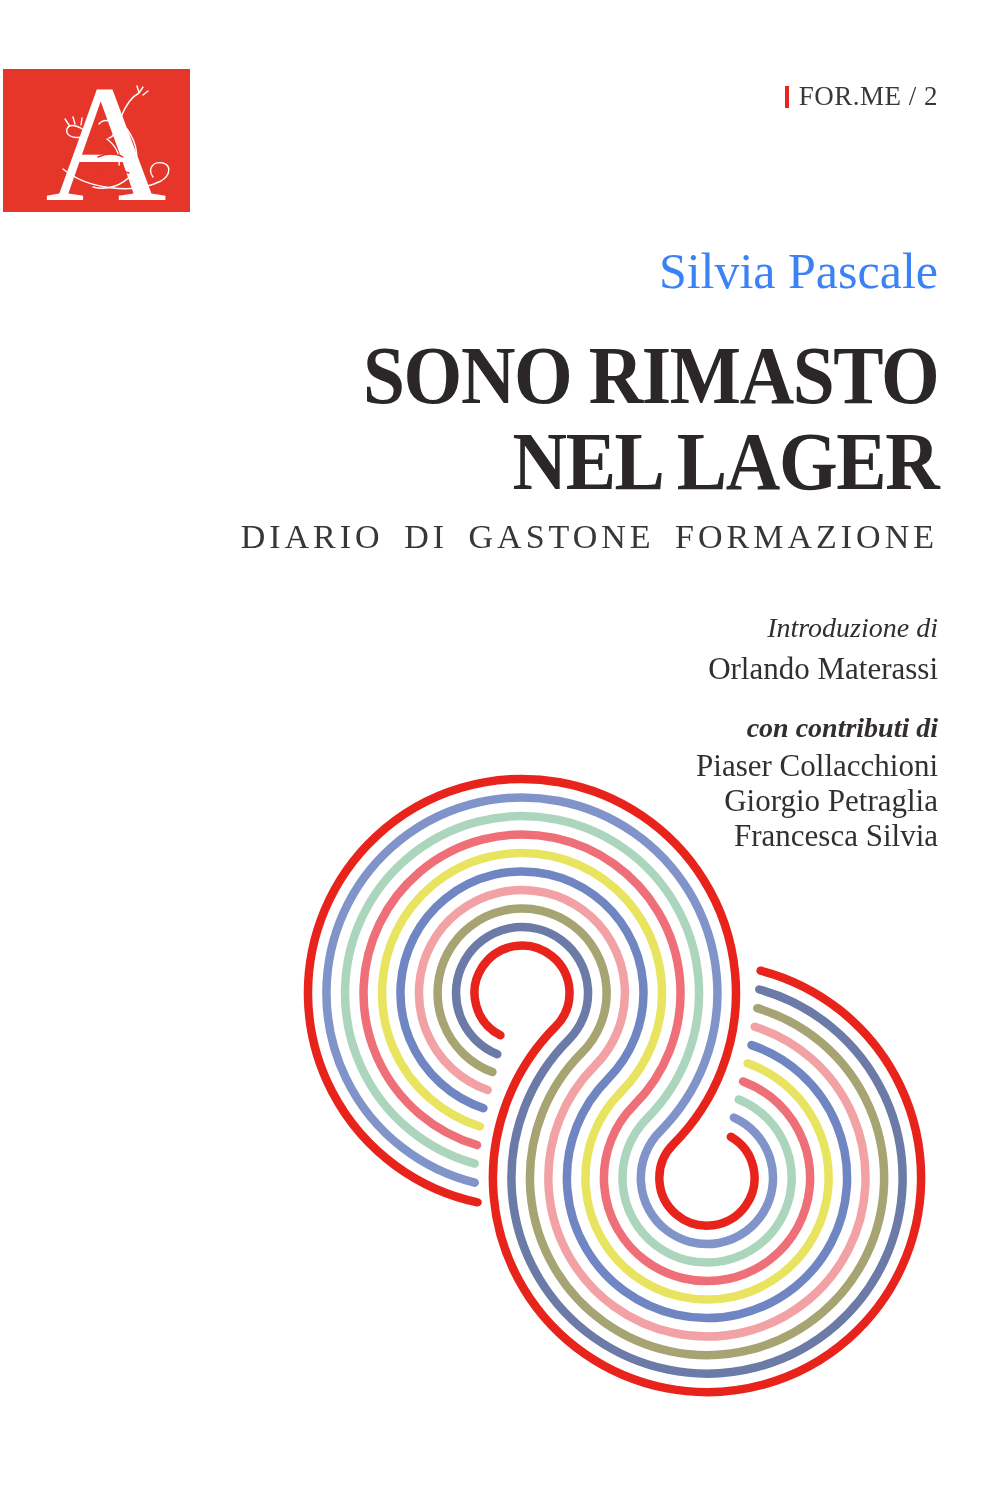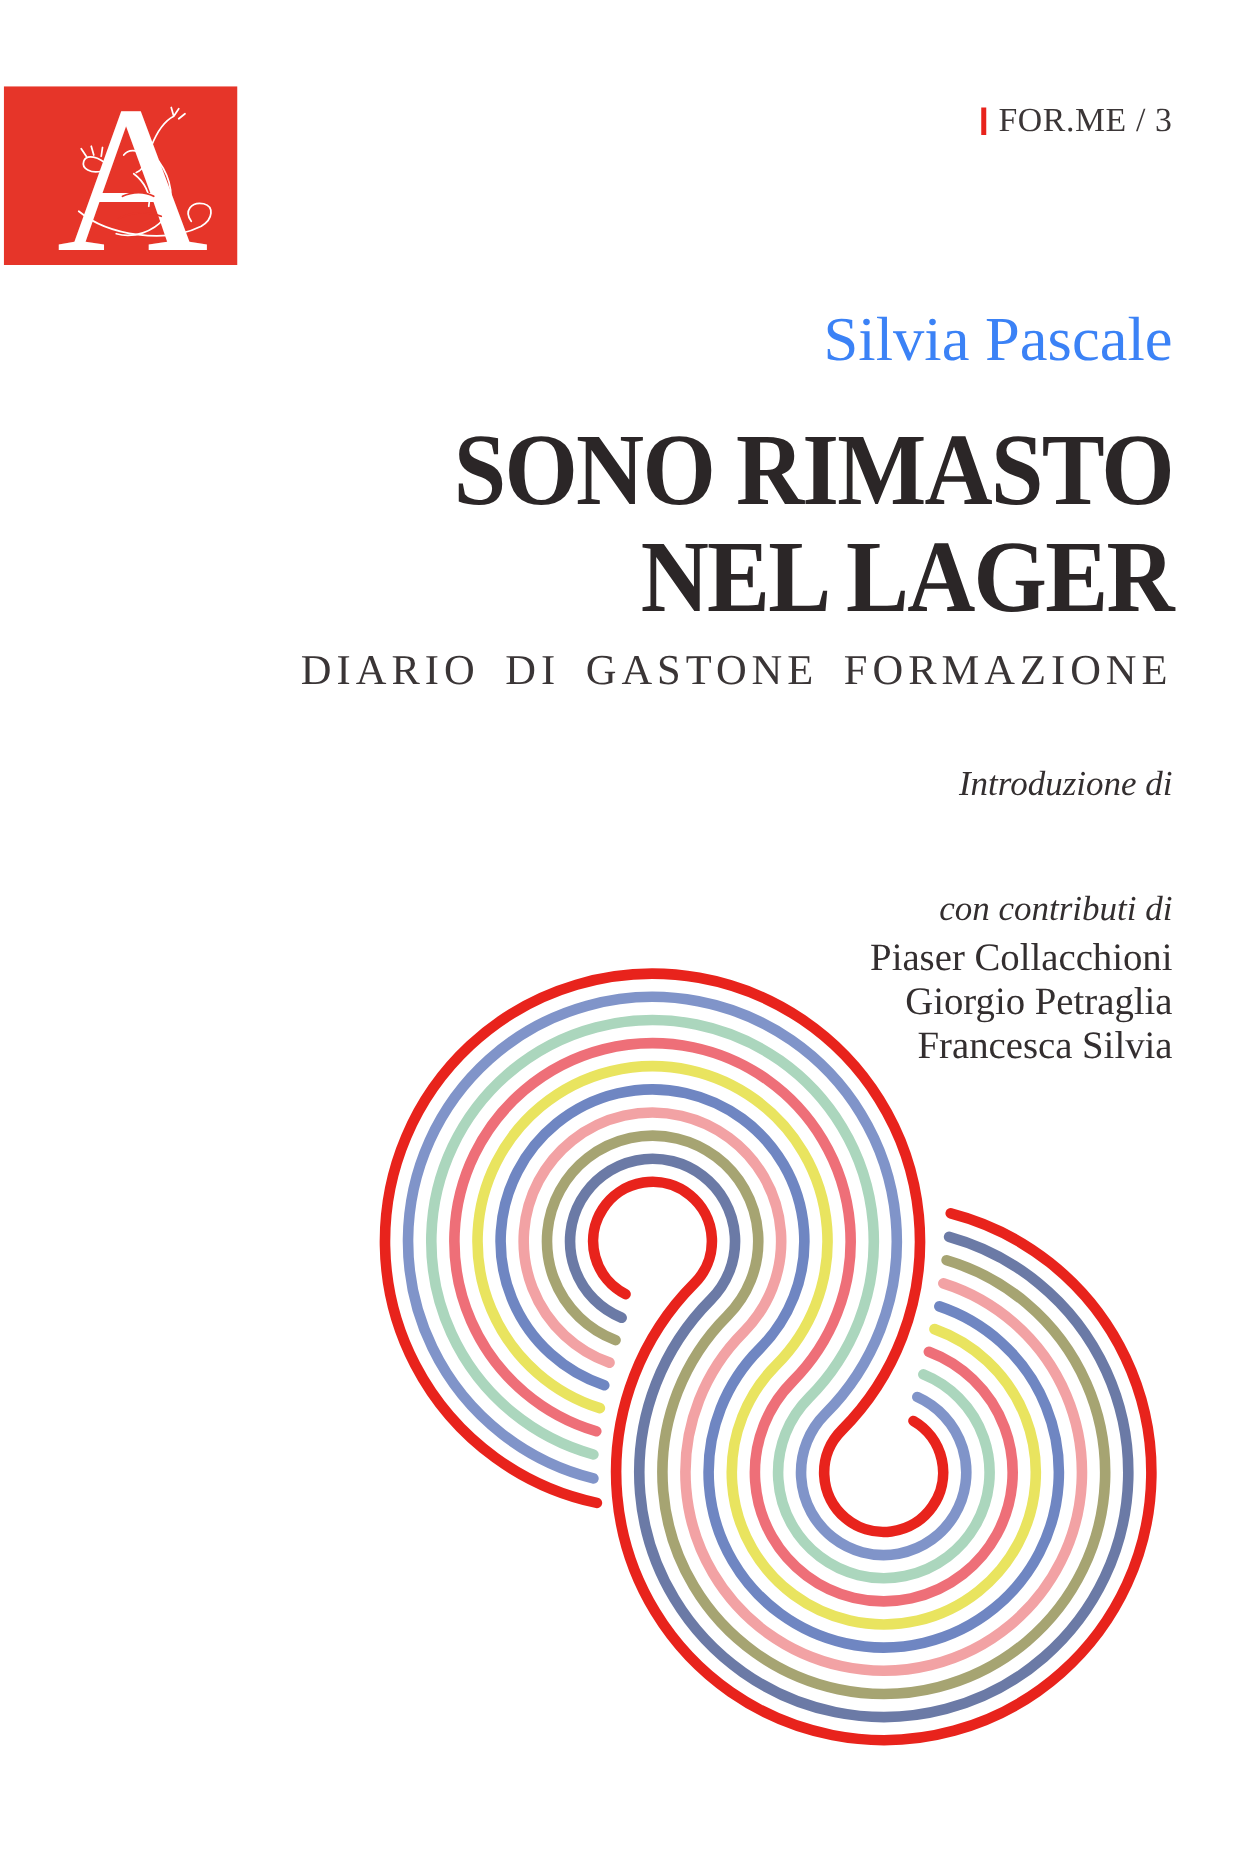--- a/index.html
+++ b/index.html
@@ -18,21 +18,21 @@
   .author{top:243px; font-size:50px; line-height:56px; color:#3b82f6;}
   .title{
     top:333px; font-size:82px; line-height:86px; font-weight:bold;
     letter-spacing:-1.5px; color:#2b2627;
     transform:scaleX(.92); transform-origin:100% 0;
   }
   .subtitle{top:517px; font-size:34px; line-height:40px; color:#3a3536; letter-spacing:4px; word-spacing:8px;}
   .intro{top:607px; font-size:31px; line-height:41px; color:#332e2f;margin-left:28px;}
   .contrib{top:708px; font-size:31px; color:#332e2f;}
   .ital{font-style:italic; font-size:28px;}
-  .contrib .ital{display:block; line-height:40px;}
+  .contrib .ital{display:block; line-height:40px;font-weight:bold;}
   .contrib .nm{display:block; line-height:35px;}
   .spiral{position:absolute; left:0; top:0; pointer-events:none;}
 </style>
 </head>
 <body>
 
 <div class="page">
 
   <svg class="spiral" width="1000" height="1499" viewBox="0 0 1000 1499">
       <path d="M 477.5 1202.3 A 214 214 0 1 1 673.3 1144.3 A 47.6 47.6 0 1 0 730.8 1136.8" fill="none" stroke="#e8231c" stroke-width="8.5" stroke-linecap="round"></path>
@@ -58,34 +58,35 @@
       <path d="M60,100 C84,120 130,126 158,112 C168,106 168,96 160,94 C150,92 144,100 150,108"></path>
       <path d="M84,64 C76,56 66,54 64,60 C62,66 70,70 78,68 M66,56 l-4,-6 M72,55 l-2,-7 M78,56 l1,-7"></path>
     </g>
     <g fill="none" stroke="#e63529" stroke-width="1.4" stroke-linecap="round">
       <path d="M95,88 C103,84 113,84 120,88"></path>
       <path d="M92,106 C102,100 116,100 126,104"></path>
     </g>
   </svg>
 
   <div class="rcol series">
-    <div><span class="bar"></span><span>FOR.ME / 3</span></div>
+    <div><span class="bar"></span><span>FOR.ME / 2</span></div>
   </div>
 
   <div class="rcol author">Silvia Pascale</div>
 
   <div class="rcol title">
     <div>SONO RIMASTO</div>
     <div>NEL LAGER</div>
   </div>
 
   <div class="rcol subtitle">DIARIO DI GASTONE FORMAZIONE</div>
 
   <div class="rcol intro">
     <div class="ital">Introduzione di</div>
+    <div>Orlando Materassi</div>
   </div>
 
   <div class="rcol contrib">
     <span class="ital">con contributi di</span>
     <span class="nm">Piaser Collacchioni</span>
     <span class="nm">Giorgio Petraglia</span>
     <span class="nm">Francesca Silvia</span>
   </div>
 
 </div>

